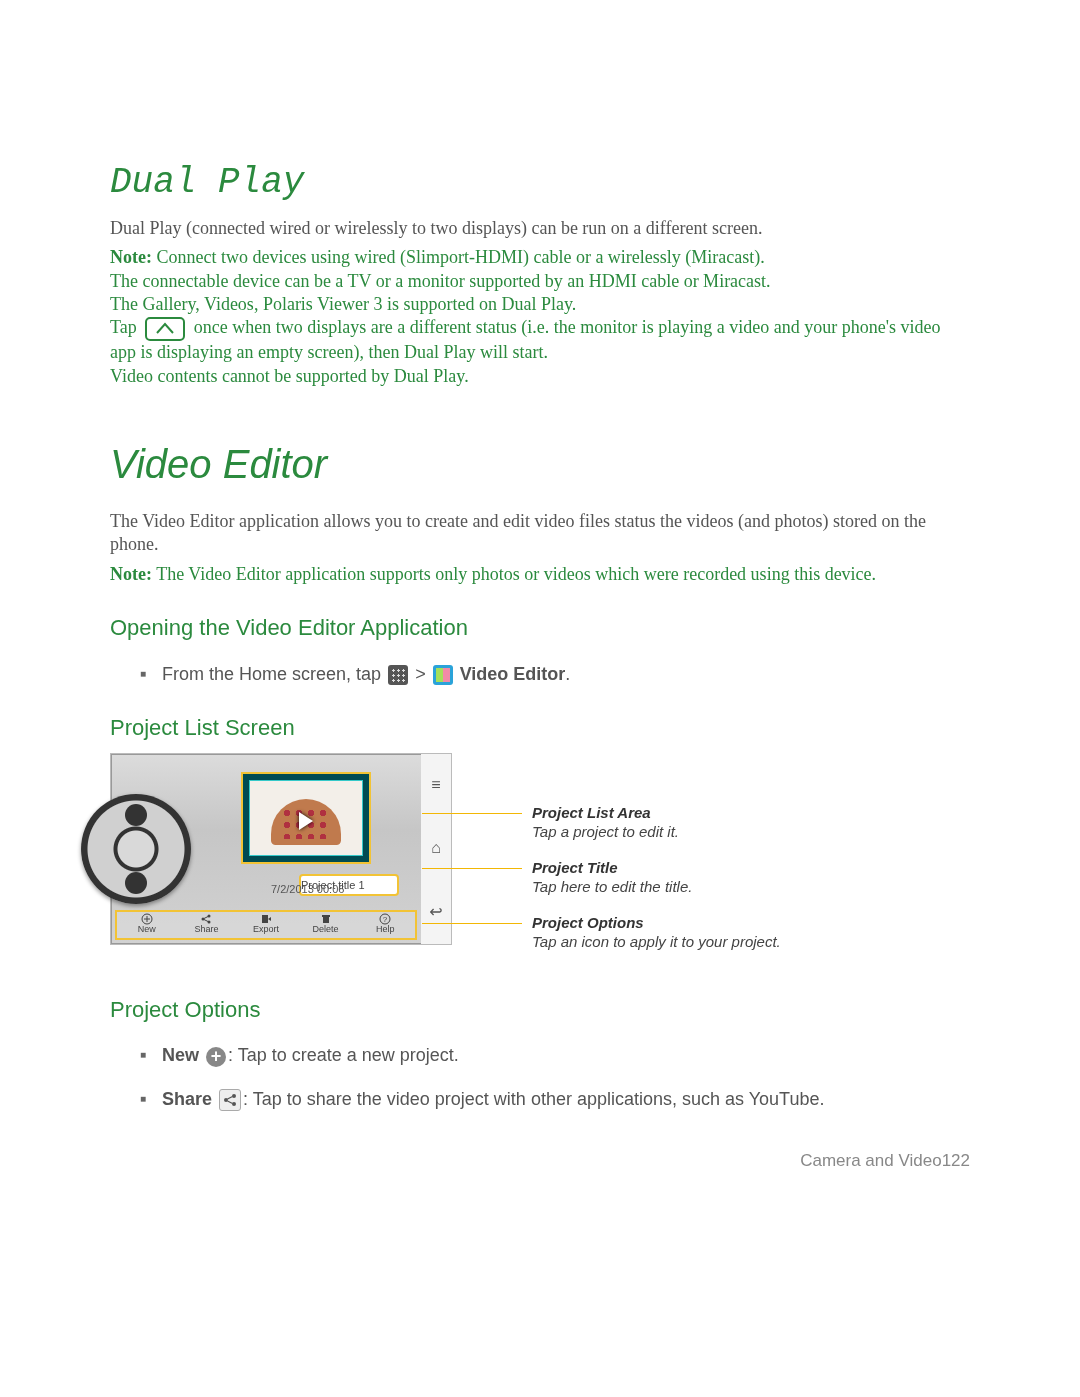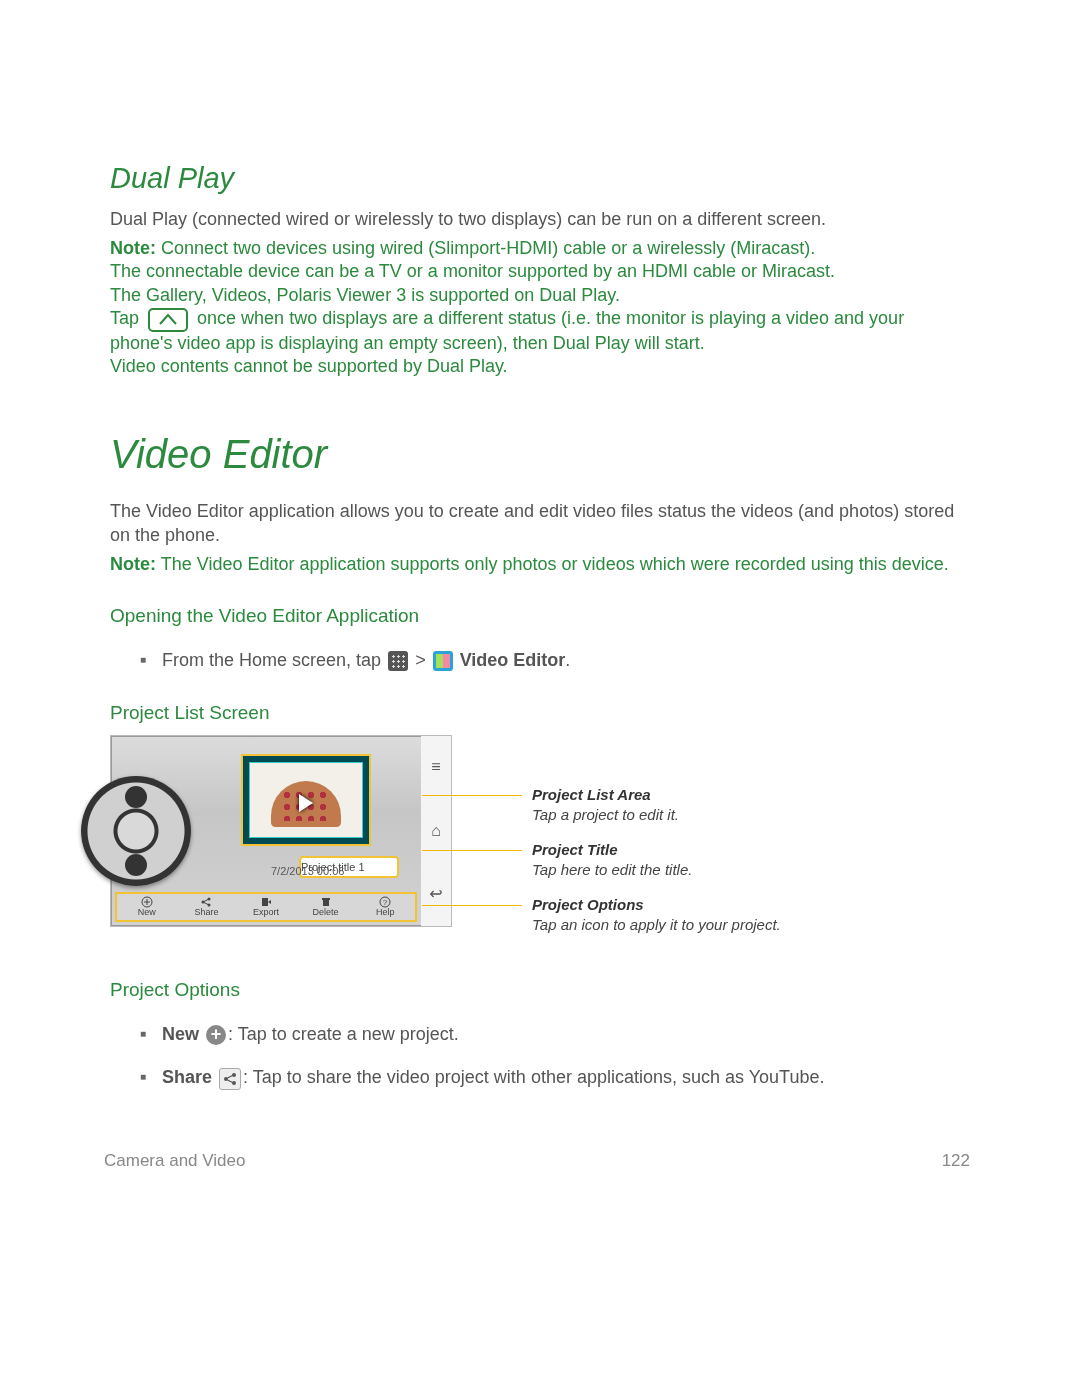--- a/index.html
+++ b/index.html
@@ -12,42 +12,42 @@
     min-height: 1397px;
     font-family: Arial, Helvetica, sans-serif;
     color: #555;
     position: relative;
     box-sizing: border-box;
     padding: 160px 110px 0 110px;
     font-size: 18px;
     line-height: 1.3;
   }
   h2.section {
-    font-family: Liberation Sans, sans-serif;
+    font-family: Liberation Mono, monospace;
     font-style: italic;
     font-weight: 400;
     color: #2b8a3e;
-    font-size: 29px;
+    font-size: 36px;
     margin: 0 0 10px 0;
   }
   h1.section {
     font-family: Arial, Helvetica, sans-serif;
     font-style: italic;
     font-weight: 400;
     color: #2b8a3e;
     font-size: 40px;
     margin: 50px 0 20px 0;
   }
   h3.sub {
     color: #2b8a3e;
     font-weight: 400;
-    font-size: 19px;
+    font-size: 22px;
     margin: 28px 0 10px 0;
   }
-  p { margin: 6px 0; color:#555; }
+  p { margin: 6px 0; color:#555;font-family:Liberation Serif, serif; }
   .note, .note * { color:#2b8a3e; }
   .note-label { font-weight:700; }
 
   .key-icon {
     display:inline-block;
     width:36px; height:20px;
     border:2px solid #2b8a3e;
     border-radius:5px;
     position:relative;
     vertical-align:middle;
@@ -164,21 +164,21 @@
   .co-line.l1{width:60px;}
   .co-line.l2{width:60px;}
   .co-line.l3{width:60px;}
   .co-line::before{
     content:""; position:absolute; left:-40px; top:-1px; width:40px; border-top:1.5px solid #f2b705;
   }
 
   
   .footer{
     position:absolute; left:104px; right:110px; top:1150px;
-    display:flex; justify-content:space-between; color:#888; font-size:17px;
+    display:flex; justify-content:flex-end; color:#888; font-size:17px;
   }
 </style>
 </head>
 <body>
 
 <h2 class="section">Dual Play</h2>
 <p>Dual Play (connected wired or wirelessly to two displays) can be run on a different screen.</p>
 
 <p class="note">
   <span class="note-label">Note:</span>

